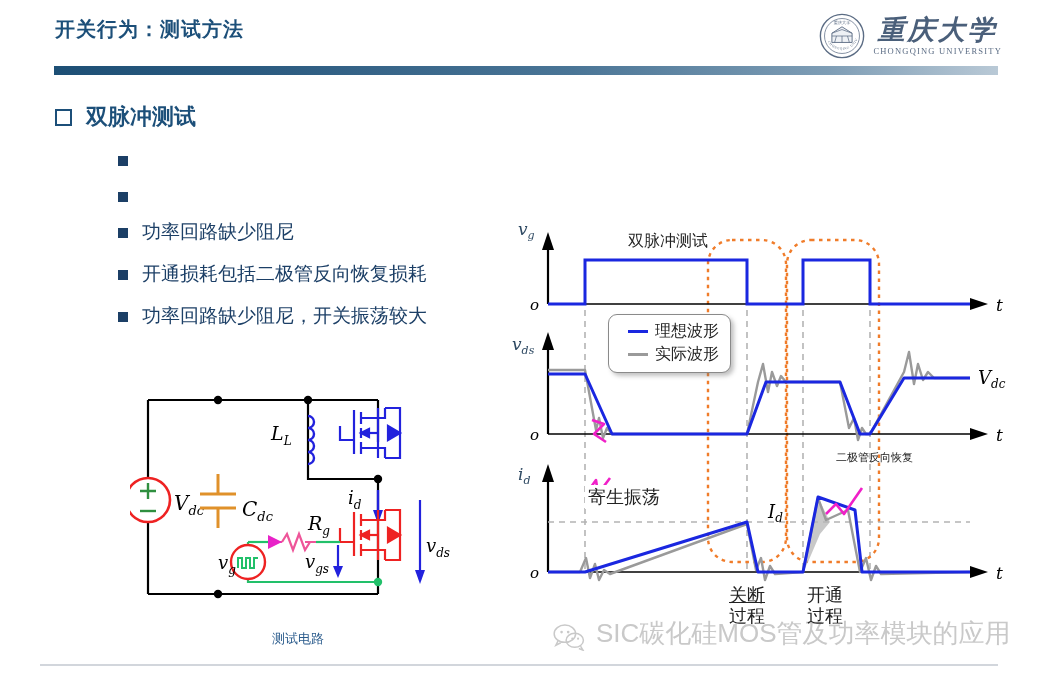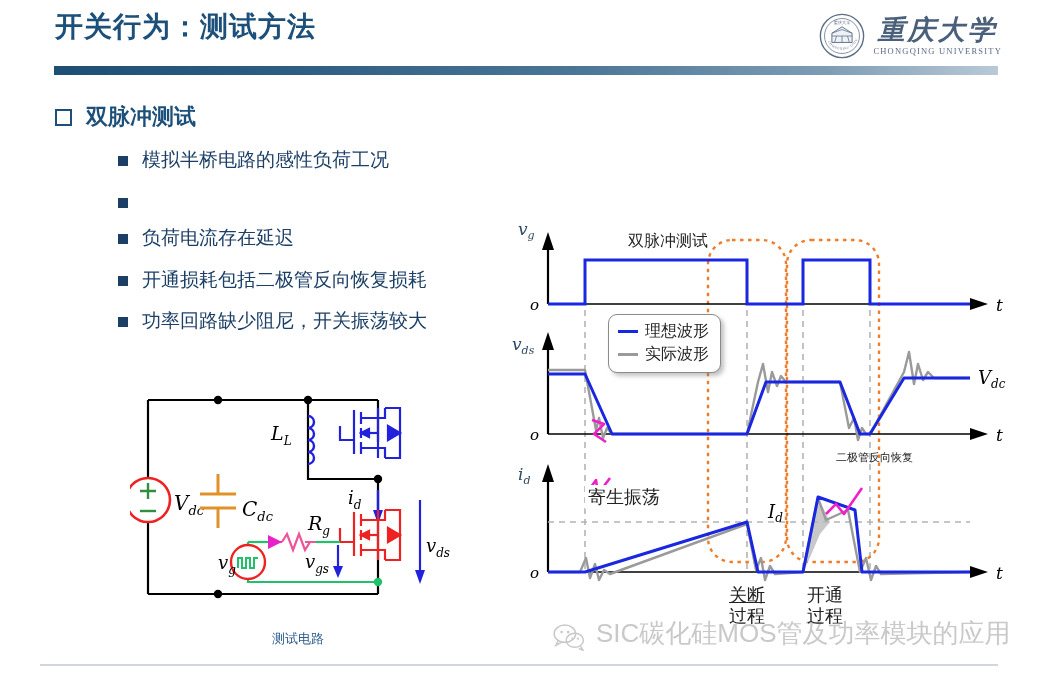--- a/index.html
+++ b/index.html
@@ -6,22 +6,22 @@
   body{
     width:1040px;height:678px;
     background:#ffffff;
     font-family:"Liberation Sans","DejaVu Sans",sans-serif;
     position:relative;overflow:hidden;
   }
   .slide{position:absolute;inset:0;background:#fff;}
 
   
   .title{
-    position:absolute;left:55px;top:8px;
-    font-size:28px;font-weight:bold;color:#1c4f79;
+    position:absolute;left:55px;top:16px;
+    font-size:20px;font-weight:bold;color:#1c4f79;
     letter-spacing:1px;white-space:nowrap;text-align:center;
   }
   .hdr-bar{
     position:absolute;left:54px;top:66px;width:944px;height:9px;
     background:linear-gradient(to right,#1d4f75 0%,#2e5d82 25%,#4a7596 55%,#7e9db5 82%,#b9c9d6 100%);
   }
   .logo{
     position:absolute;right:38px;top:10px;height:52px;
     display:flex;align-items:center;gap:8px;
   }
@@ -66,21 +66,21 @@
   .waves{position:absolute;left:500px;top:222px;width:530px;height:390px;}
   .wave-cap{
     position:absolute;left:640px;top:632px;width:140px;text-align:center;
     font-size:19px;color:#2a5b8c;z-index:4;
   }
 
   
   .legend{
     position:absolute;left:608px;top:314px;
     background:#fff;border:1.6px solid #8a8a8a;border-radius:9px;
-    padding:5px 11px 6px 9px;
+    padding:5px 11px 6px 19px;
     box-shadow:3px 3px 4px rgba(120,120,120,.45);
     z-index:5;
   }
   .leg-row{display:flex;align-items:center;gap:7px;height:23px;}
   .leg-line{width:20px;height:3px;display:inline-block;}
   .leg-txt{font-size:16px;color:#222;}
 
   
   .anno{position:absolute;font-size:18px;color:#222;white-space:nowrap;z-index:4;}
   .anno-dp{left:628px;top:231px;font-size:16px;}
@@ -128,28 +128,27 @@
   </div>
 
   <div class="h2">
     <span class="h2-box"></span>
     <span class="h2-label">双脉冲测试</span>
   </div>
 
   <div class="blist">
     <div class="bitem">
       <span class="bsq"></span>
-      <span class="btext">模拟半桥电路的感性负荷工况</span>
-    </div>
-    <div class="bitem">
-      <span class="bsq"></span>
-    </div>
-    <div class="bitem">
-      <span class="bsq"></span>
-      <span class="btext">负荷电流存在延迟</span>
+    </div>
+    <div class="bitem">
+      <span class="bsq"></span>
+    </div>
+    <div class="bitem">
+      <span class="bsq"></span>
+      <span class="btext">功率回路缺少阻尼</span>
     </div>
     <div class="bitem">
       <span class="bsq"></span>
       <span class="btext">开通损耗包括二极管反向恢复损耗</span>
     </div>
     <div class="bitem">
       <span class="bsq"></span>
       <span class="btext">功率回路缺少阻尼，开关振荡较大</span>
     </div>
   </div>

